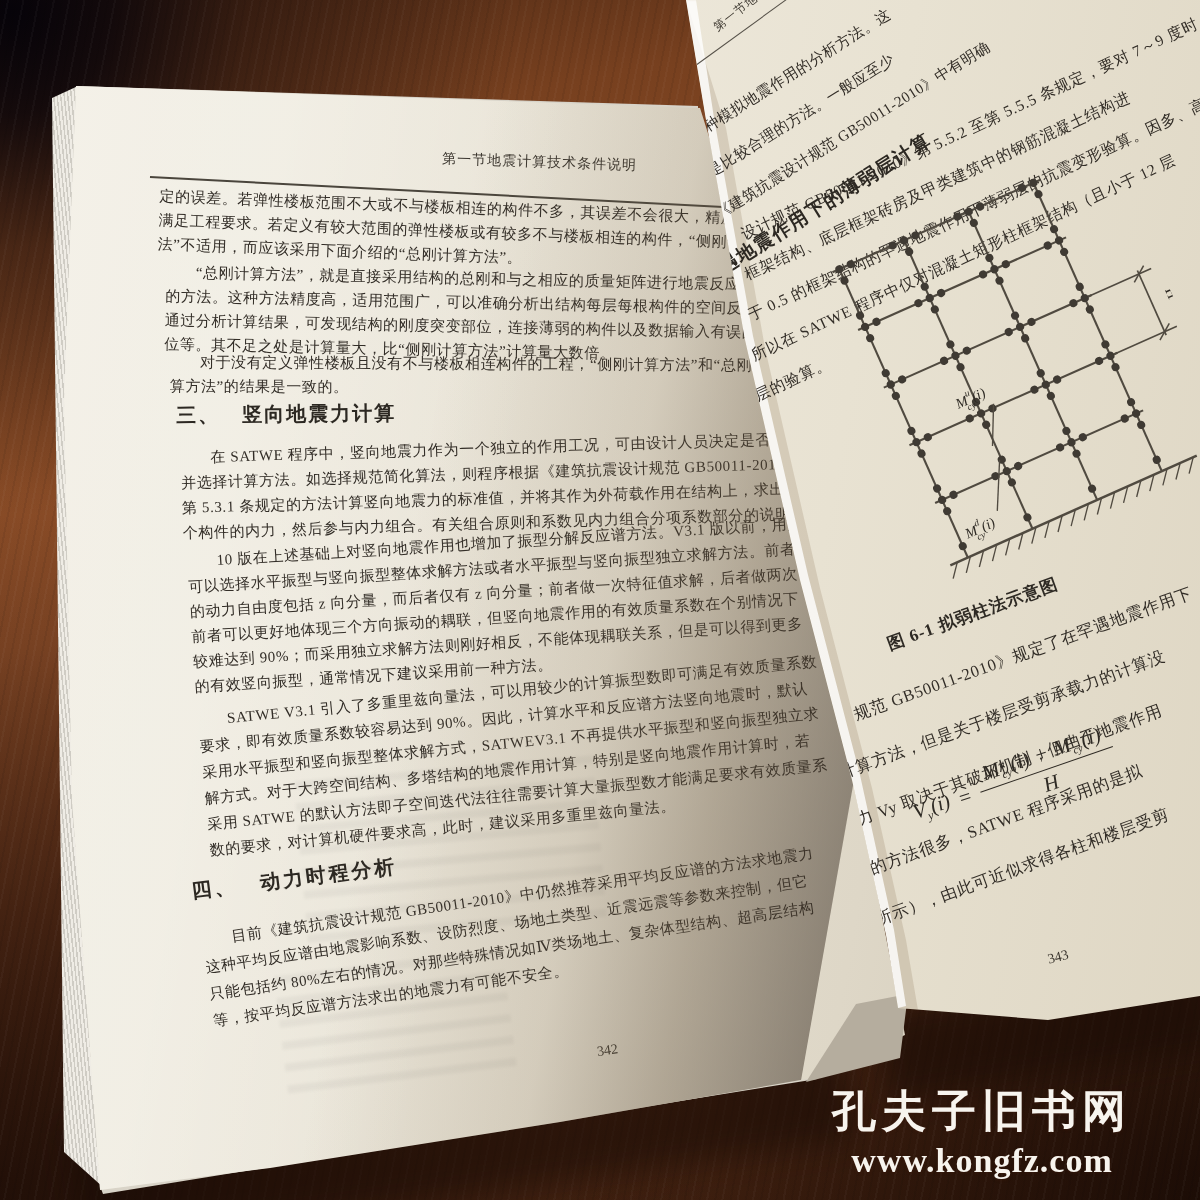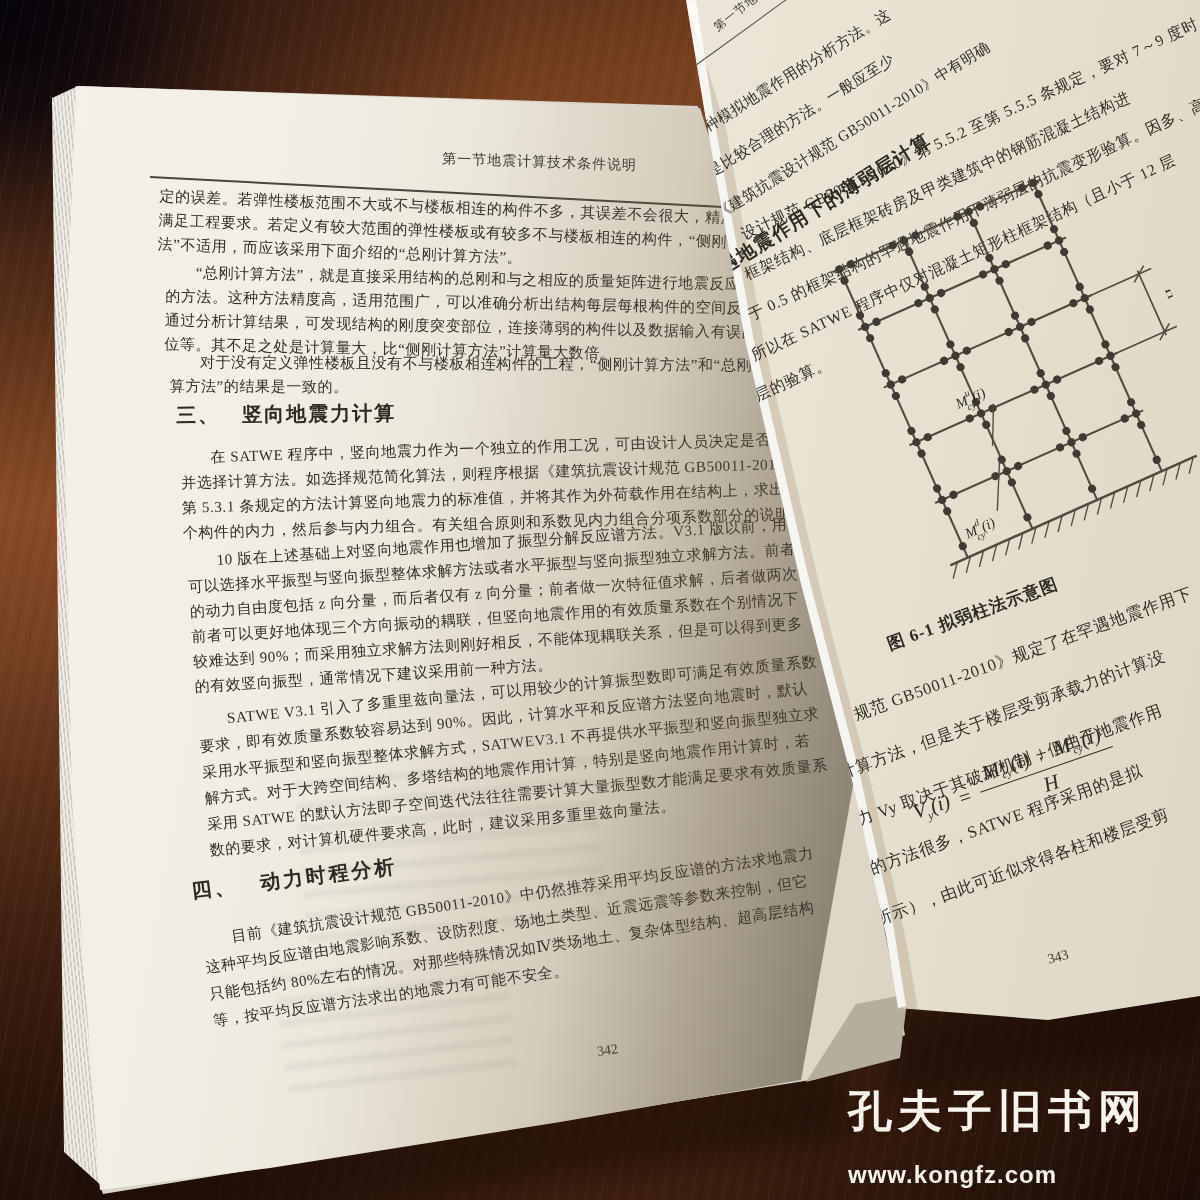--- a/index.html
+++ b/index.html
@@ -97,25 +97,25 @@
   .plus{margin:0 7px;font-style:normal;}
   .mv{display:inline-flex;align-items:center;}
   .ss{display:inline-flex;flex-direction:column;align-items:flex-start;font-size:11px;line-height:11px;
       margin:0 1px;transform:translateY(1px);font-style:italic;}
   #rp-num{left:1046px;top:952px;transform:rotate(-14deg);font-size:14px;color:#3a352e;}
   sub,sup{font-size:12px;}
   
   #deckle{position:absolute;inset:0;z-index:4;background:#d9d4c8;
     clip-path:polygon(100px 1186px,814px 1070px,817px 1079px,103px 1194px);}
   
-  #watermark{position:absolute;z-index:7;left:848px;top:1082px;width:330px;color:#f7f4ee;}
+  #watermark{position:absolute;z-index:7;left:817px;top:1082px;width:330px;text-align:center;color:#f7f4ee;}
   #wm-title{font-size:44px;letter-spacing:6px;font-weight:bold;
     text-shadow:0 1px 3px rgba(60,25,10,.6);}
-  #wm-url{font-family:Liberation Sans, sans-serif;font-size:24px;font-weight:bold;
-    letter-spacing:1px;margin-top:20px;text-shadow:0 1px 3px rgba(60,25,10,.6);}
+  #wm-url{font-family:Liberation Serif, serif;font-size:34px;font-weight:bold;
+    letter-spacing:1px;margin-top:1px;text-shadow:0 1px 3px rgba(60,25,10,.6);}
   svg text{font-family:"Liberation Serif","DejaVu Serif",serif;}
 </style>
 </head>
 <body>
 
 <div id="scene">
   <div class="grain"></div>
   <div class="pg-shadow" id="shL"></div>
   <div class="pg-shadow" id="shR"></div>
   <div id="fore-edge"></div>

